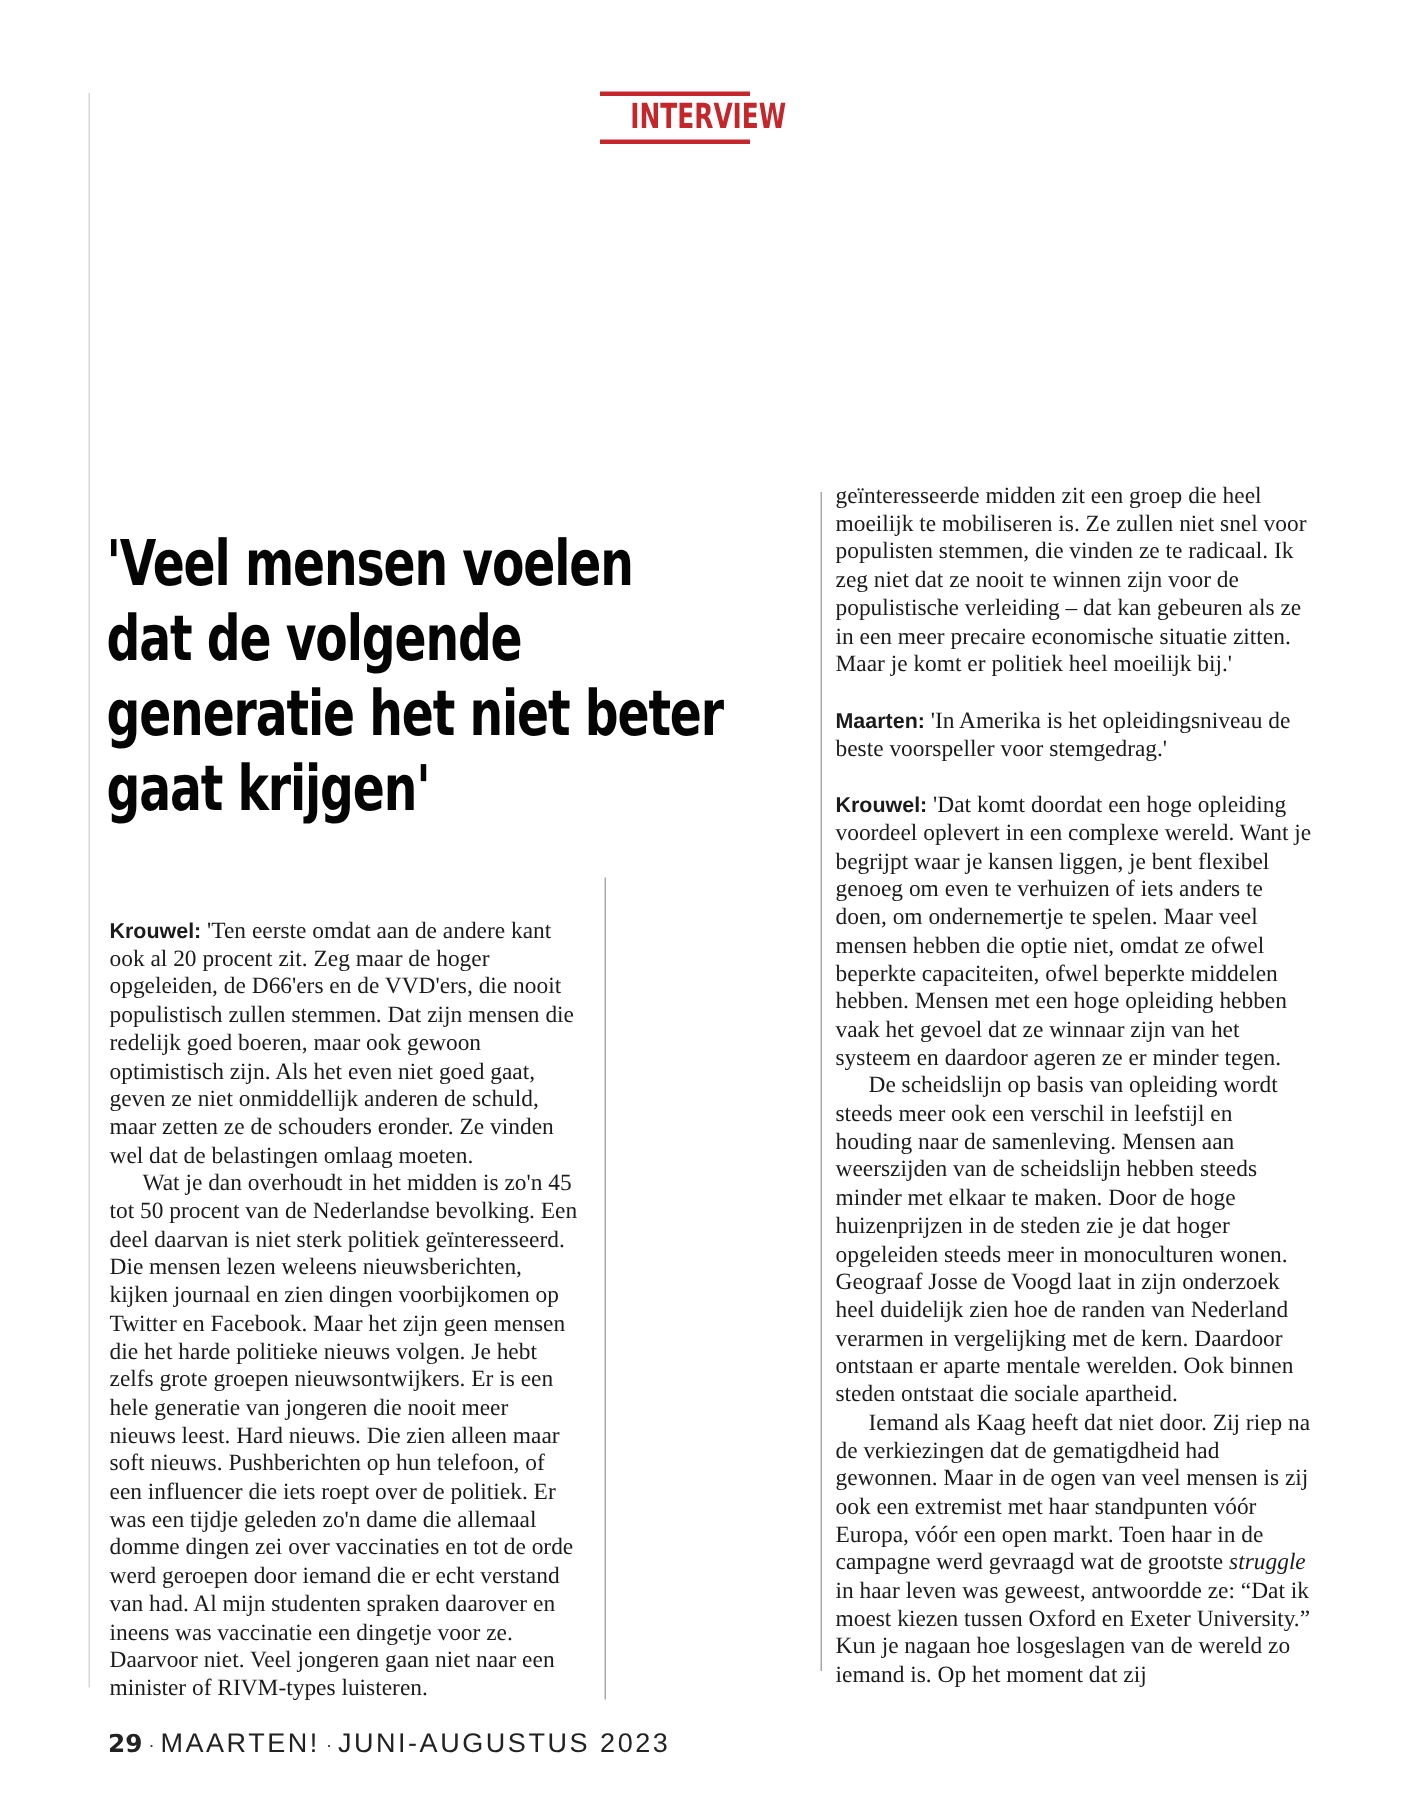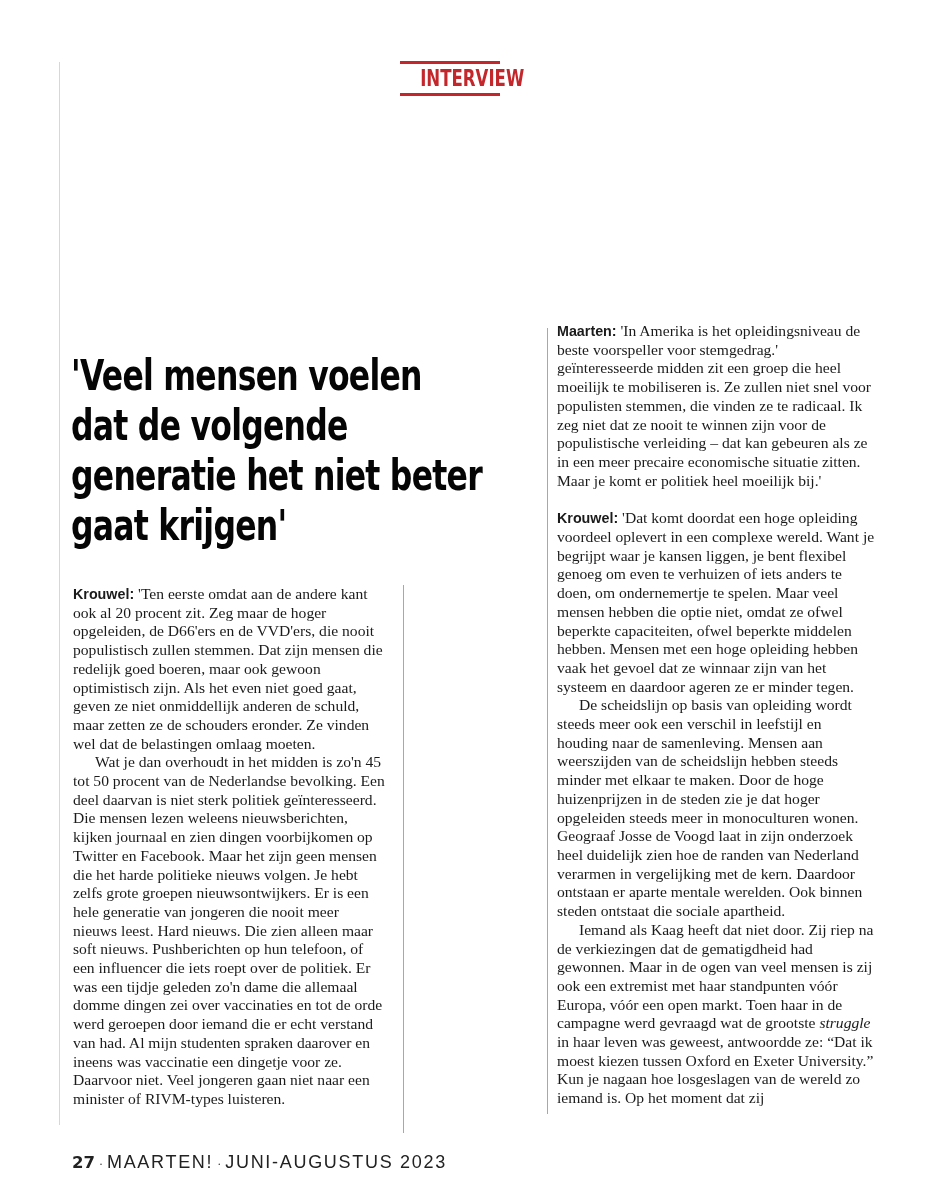--- a/index.html
+++ b/index.html
@@ -35,21 +35,21 @@
     font-family:"DejaVu Sans", sans-serif; font-weight:700;
     font-size:42px; line-height:50px; letter-spacing:-1px; color:#050505;
     white-space:pre-line; transform:scaleX(0.75); transform-origin:left top;
   }
 
   
   .col {
     position:absolute; font-size:15.6px; line-height:18.7px;
     color:var(--ink); text-align:left;
   }
-  .col-left  { left:73px;  top:585px; width:312px; }
+  .col-left  { left:73px;  top:612px; width:312px; }
   .col-right { left:557px; top:322px; width:318px; }
   .para { margin:0; }
   .para--indent { text-indent:22px; }
   .para--speech { margin-top:19px; }
   .para--speech:first-child { margin-top:0; }
   .speaker {
     font-family:"Liberation Sans", sans-serif; font-weight:700; font-size:14.3px;
   }
   em { font-style:italic; }
 
@@ -81,24 +81,24 @@
 dat de volgende
 generatie het niet beter
 gaat krijgen'</h1>
 
   <div class="col col-left">
     <p class="para para--speech"><span class="speaker">Krouwel:</span> <span>'Ten eerste omdat aan de andere kant ook al 20 procent zit. Zeg maar de hoger opgeleiden, de D66'ers en de VVD'ers, die nooit populistisch zullen stemmen. Dat zijn mensen die redelijk goed boeren, maar ook gewoon optimistisch zijn. Als het even niet goed gaat, geven ze niet onmiddellijk anderen de schuld, maar zetten ze de schouders eronder. Ze vinden wel dat de belastingen omlaag moeten.</span></p>
     <p class="para para--indent"><span>Wat je dan overhoudt in het midden is zo'n 45 tot 50 procent van de Nederlandse bevolking. Een deel daarvan is niet sterk politiek geïnteresseerd. Die mensen lezen weleens nieuwsberichten, kijken journaal en zien dingen voorbijkomen op Twitter en Facebook. Maar het zijn geen mensen die het harde politieke nieuws volgen. Je hebt zelfs grote groepen nieuwsontwijkers. Er is een hele generatie van jongeren die nooit meer nieuws leest. Hard nieuws. Die zien alleen maar soft nieuws. Pushberichten op hun telefoon, of een influencer die iets roept over de politiek. Er was een tijdje geleden zo'n dame die allemaal domme dingen zei over vaccinaties en tot de orde werd geroepen door iemand die er echt verstand van had. Al mijn studenten spraken daarover en ineens was vaccinatie een dingetje voor ze. Daarvoor niet. Veel jongeren gaan niet naar een minister of RIVM-types luisteren.</span></p>
   </div>
 
   <div class="col col-right">
+    <p class="para"><span>geïnteresseerde midden zit een groep die heel moeilijk te mobiliseren is. Ze zullen niet snel voor populisten stemmen, die vinden ze te radicaal. Ik zeg niet dat ze nooit te winnen zijn voor de populistische verleiding – dat kan gebeuren als ze in een meer precaire economische situatie zitten. Maar je komt er politiek heel moeilijk bij.'</span></p>
     <p class="para para--speech"><span class="speaker">Maarten:</span> <span>'In Amerika is het opleidingsniveau de beste voorspeller voor stemgedrag.'</span></p>
-    <p class="para"><span>geïnteresseerde midden zit een groep die heel moeilijk te mobiliseren is. Ze zullen niet snel voor populisten stemmen, die vinden ze te radicaal. Ik zeg niet dat ze nooit te winnen zijn voor de populistische verleiding – dat kan gebeuren als ze in een meer precaire economische situatie zitten. Maar je komt er politiek heel moeilijk bij.'</span></p>
     <p class="para para--speech"><span class="speaker">Krouwel:</span> <span>'Dat komt doordat een hoge opleiding voordeel oplevert in een complexe wereld. Want je begrijpt waar je kansen liggen, je bent flexibel genoeg om even te verhuizen of iets anders te doen, om ondernemertje te spelen. Maar veel mensen hebben die optie niet, omdat ze ofwel beperkte capaciteiten, ofwel beperkte middelen hebben. Mensen met een hoge opleiding hebben vaak het gevoel dat ze winnaar zijn van het systeem en daardoor ageren ze er minder tegen.</span></p>
     <p class="para para--indent"><span>De scheidslijn op basis van opleiding wordt steeds meer ook een verschil in leefstijl en houding naar de samenleving. Mensen aan weerszijden van de scheidslijn hebben steeds minder met elkaar te maken. Door de hoge huizenprijzen in de steden zie je dat hoger opgeleiden steeds meer in monoculturen wonen. Geograaf Josse de Voogd laat in zijn onderzoek heel duidelijk zien hoe de randen van Nederland verarmen in vergelijking met de kern. Daardoor ontstaan er aparte mentale werelden. Ook binnen steden ontstaat die sociale apartheid.</span></p>
     <p class="para para--indent"><span>Iemand als Kaag heeft dat niet door. Zij riep na de verkiezingen dat de gematigdheid had gewonnen. Maar in de ogen van veel mensen is zij ook een extremist met haar standpunten vóór Europa, vóór een open markt. Toen haar in de campagne werd gevraagd wat de grootste <em>struggle</em> in haar leven was geweest, antwoordde ze: “Dat ik moest kiezen tussen Oxford en Exeter University.” Kun je nagaan hoe losgeslagen van de wereld zo iemand is. Op het moment dat zij</span></p>
   </div>
 
   <div class="footer">
-    <span class="num">27</span><span class="sep">·</span><span class="meta">MAARTEN!</span><span class="sep">·</span><span class="meta">JUNI-AUGUSTUS 2023</span>
+    <span class="num">29</span><span class="sep">·</span><span class="meta">MAARTEN!</span><span class="sep">·</span><span class="meta">JUNI-AUGUSTUS 2023</span>
   </div>
 
 </div>
 
 </body></html>

